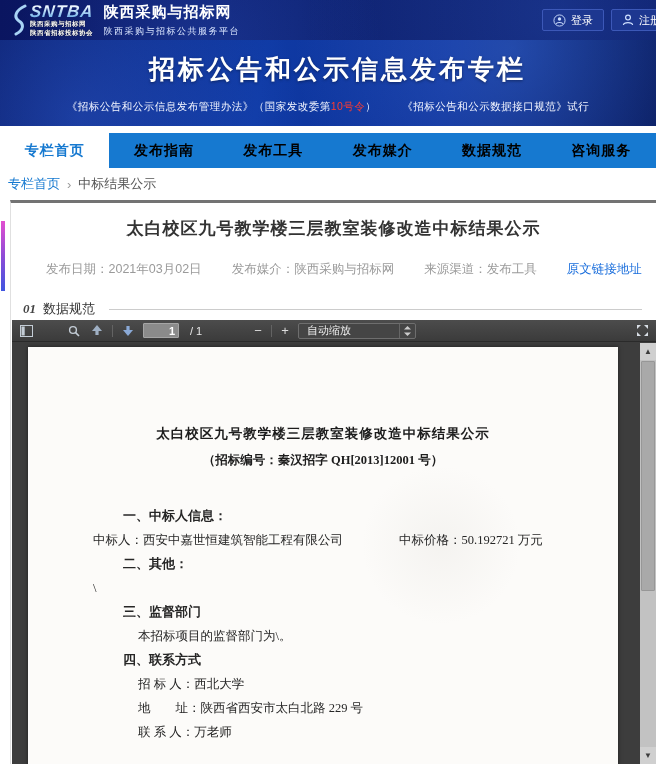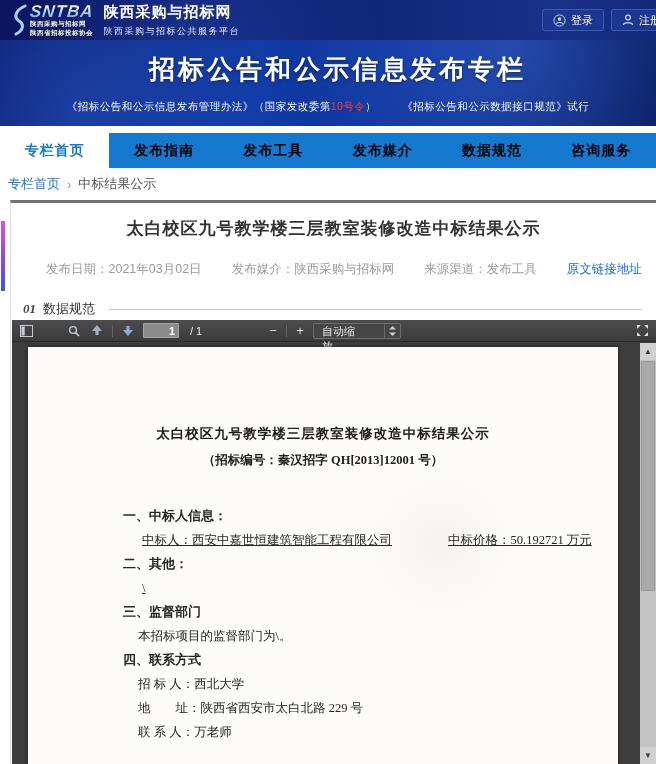--- a/index.html
+++ b/index.html
@@ -106,22 +106,22 @@
   .page-input {
     width:36px; height:15px; background:#8b8b8b; border:1px solid #a5a5a5; border-radius:1px;
     color:#fff; font-size:11px; font-weight:700; text-align:right; padding-right:3px;
     font-family:"Liberation Sans",sans-serif;
   }
   .page-total { color:#e8e8e8; font-size:11px; margin-left:4px; }
   .tb-center { position:absolute; left:0; right:0; display:flex; align-items:center; justify-content:center; gap:7px; pointer-events:none; }
   .tb-center > * { pointer-events:auto; }
   .zoom-sign { color:#ddd; font-size:13px; cursor:pointer; width:12px; text-align:center; }
   .zoom-select {
-    width:88px; height:16px; background:#454545; border:1px solid #6e6e6e; border-radius:2px;
-    display:flex; color:#eee; font-size:11px; padding-left:8px; cursor:pointer;gap:26px;
+    width:118px; height:16px; background:#454545; border:1px solid #6e6e6e; border-radius:2px;
+    display:flex; align-items:center; color:#eee; font-size:11px; padding-left:8px; cursor:pointer;gap:26px;
   }
   .zoom-select .zs-arrows { margin-left:auto; display:flex; align-items:center; border-left:1px solid #666; height:100%; padding:0 4px; }
   .tb-right { margin-left:auto; display:flex; align-items:center; }
 
   .pdf-body { position:absolute; top:23px; left:0; right:0; bottom:0; overflow:hidden; }
   .pdf-page {
     position:absolute; left:16px; top:4px; width:590px; height:1100px;
     background:
       radial-gradient(circle at 70% 18%, rgba(190,185,175,.12), transparent 8%),
       radial-gradient(circle at 25% 60%, rgba(190,185,175,.10), transparent 6%),
@@ -129,21 +129,21 @@
     box-shadow:0 0 4px rgba(0,0,0,.5);
     font-family:"Liberation Serif","DejaVu Serif",serif; color:#222;
     padding-top:78px;
   }
   .doc-title { text-align:center; font-size:13.5px; font-weight:700; letter-spacing:1px; color:#1d1d1d; }
   .doc-subtitle { text-align:center; font-size:12.5px; font-weight:700; margin-top:9px; color:#1d1d1d; }
   .doc-body { margin-top:35px; }
   .doc-line { height:24px; line-height:24px; font-size:12.5px; color:#262626; }
   .doc-h { padding-left:95px; font-weight:700; font-size:13px; }
   .doc-p { padding-left:110px; }
-  .doc-p2 { padding-left:114px;text-decoration:underline; }
+  .doc-p2 { padding-left:65px; }
   .doc-flex { display:flex; }
   .doc-flex .doc-right { margin-left:56px; }
 
   
   .pdf-scrollbar { position:absolute; top:0; right:0; bottom:0; width:16px; background:#c2c2c2; }
   .sb-btn { position:absolute; left:0; width:16px; height:17px; background:#d0d0d0; color:#3c3c3c;
     font-size:8px; display:flex; align-items:center; justify-content:center; cursor:pointer; }
   .sb-up { top:0; }
   .sb-down { bottom:0; }
   .sb-thumb { position:absolute; left:1px; width:14px; top:18px; height:230px; background:#a9a9a9;

